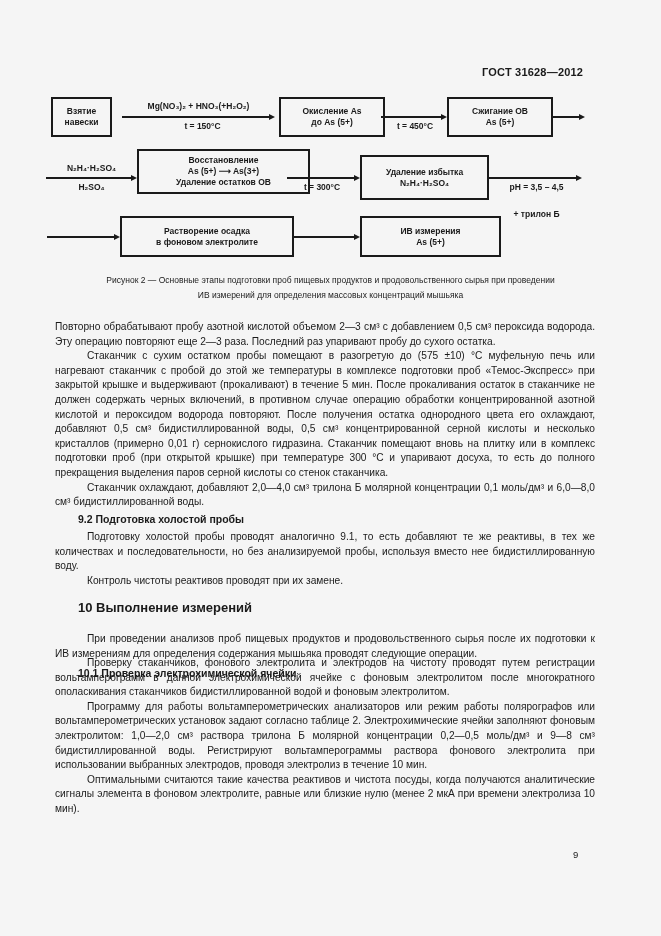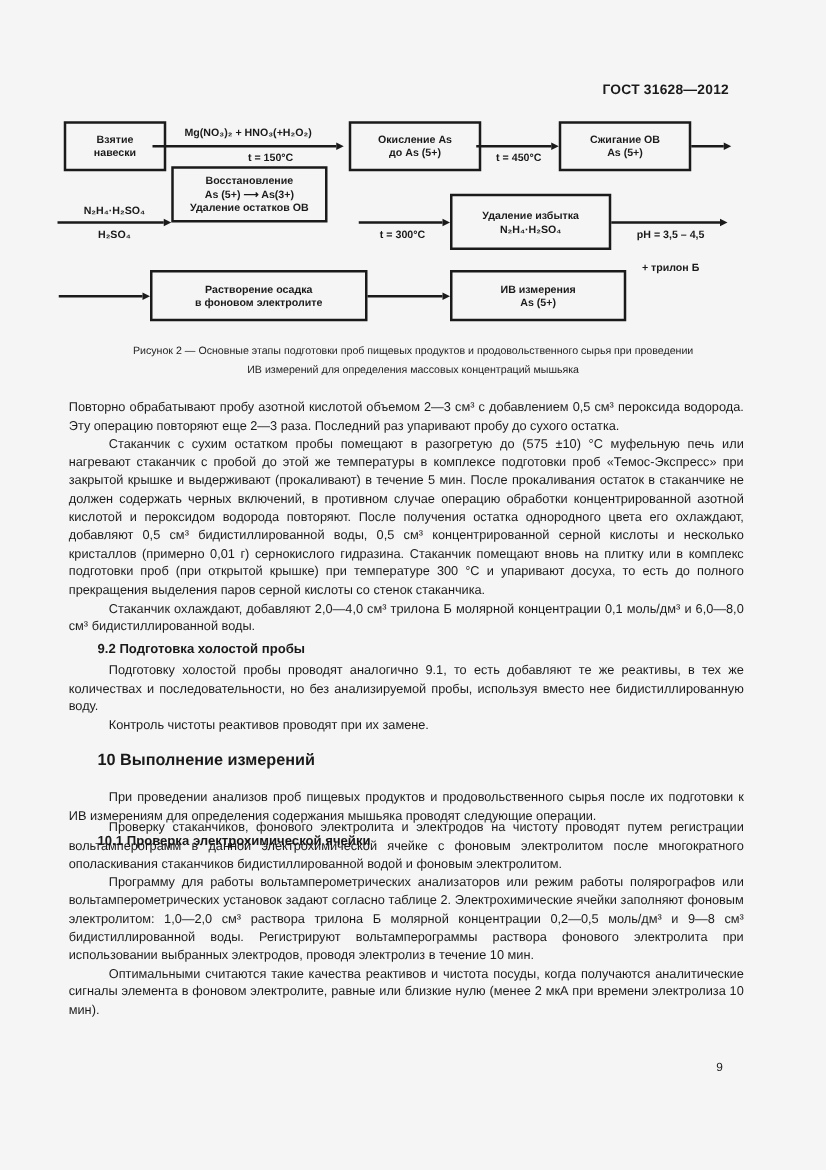--- a/index.html
+++ b/index.html
@@ -20,28 +20,28 @@
   .h1 { font-weight:bold; font-size:13px; }
   .pnum { left:573px; top:849px; font-size:9.5px; }
 </style>
 </head>
 <body>
 
 <div class="abs hdr">ГОСТ 31628—2012</div>
 
 <div>
 
-  <div class="box" style="left:51px;top:97px;width:82px;height:40px;">
+  <div class="box" style="left:51px;top:97px;width:61px;height:40px;">
     <span>Взятие</span>
     <span>навески</span>
   </div>
   <div class="ln" style="left:122px;top:116px;width:147px;"></div>
   <div class="arr" style="left:269px;top:114px;"></div>
   <div class="lbl" style="left:122px;top:101px;width:153px;">Mg(NO₃)₂ + HNO₃(+H₂O₂)</div>
-  <div class="lbl" style="left:130px;top:121px;width:153px;padding-left:10px;">t = 150°C</div>
+  <div class="lbl" style="left:116px;top:121px;width:153px;padding-left:10px;">t = 150°C</div>
 
   <div class="box" style="left:279px;top:97px;width:106px;height:40px;">
     <span>Окисление As</span>
     <span>до As (5+)</span>
   </div>
   <div class="ln" style="left:381px;top:116px;width:60px;"></div>
   <div class="arr" style="left:441px;top:114px;"></div>
   <div class="lbl" style="left:383px;top:121px;width:64px;">t = 450°C</div>
 
   <div class="box" style="left:447px;top:97px;width:106px;height:40px;">
@@ -49,21 +49,21 @@
     <span>As (5+)</span>
   </div>
   <div class="ln" style="left:553px;top:116px;width:26px;"></div>
   <div class="arr" style="left:579px;top:114px;"></div>
 
   <div class="ln" style="left:46px;top:177px;width:85px;"></div>
   <div class="arr" style="left:131px;top:175px;"></div>
   <div class="lbl" style="left:46px;top:163px;width:91px;">N₂H₄·H₂SO₄</div>
   <div class="lbl" style="left:46px;top:182px;width:91px;">H₂SO₄</div>
 
-  <div class="box" style="left:137px;top:133px;width:125px;height:45px;text-align:center;">
+  <div class="box" style="left:137px;top:149px;width:173px;height:45px;text-align:center;">
     <span>Восстановление</span>
     <span>As (5+) ⟶ As(3+)</span>
     <span>Удаление остатков ОВ</span>
   </div>
   <div class="ln" style="left:287px;top:177px;width:67px;"></div>
   <div class="arr" style="left:354px;top:175px;"></div>
   <div class="lbl" style="left:290px;top:182px;width:64px;">t = 300°C</div>
 
   <div class="box" style="left:360px;top:155px;width:129px;height:45px;">
     <span>Удаление избытка</span>

